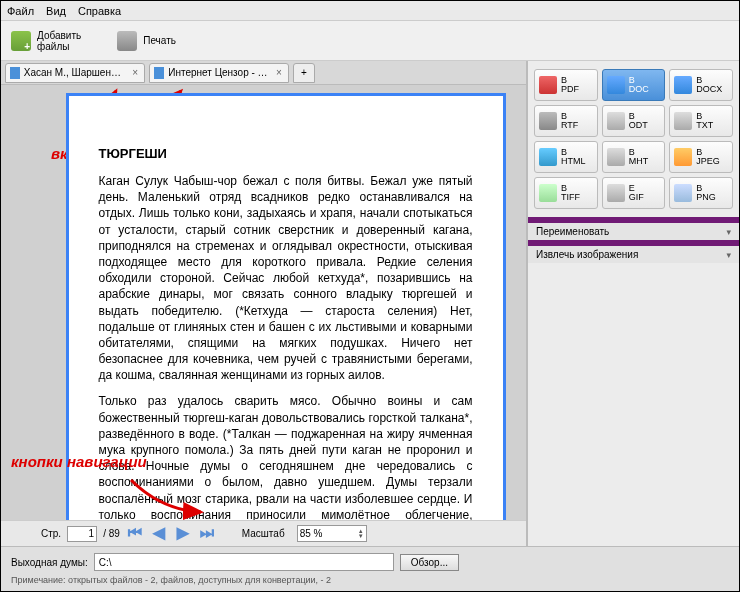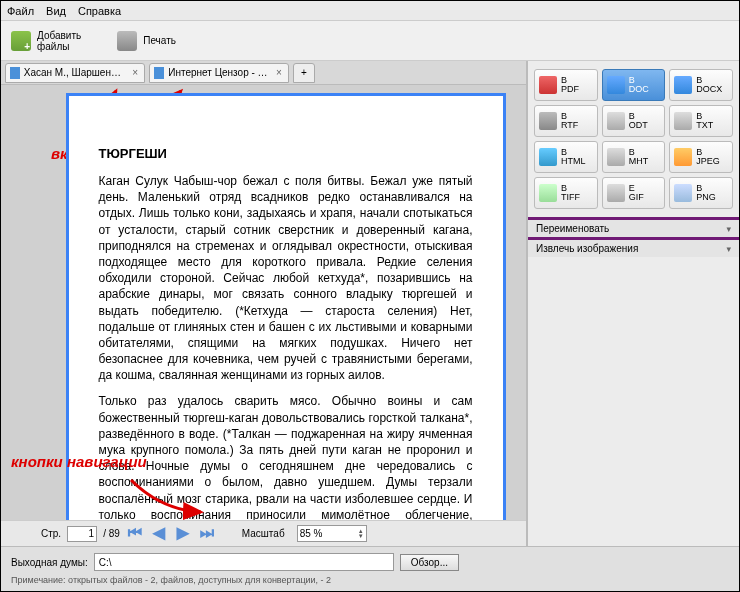--- a/index.html
+++ b/index.html
@@ -43,21 +43,21 @@
 .right .hdr { background: #e0e0e0; padding: 4px 8px; font-size: 11px; font-weight: bold; border-bottom: 1px solid #ccc; }
 .formats { padding: 8px 6px; display: grid; grid-template-columns: repeat(3,1fr); gap: 4px; }
 .fmt { height: 32px; border: 1px solid #bbb; background: linear-gradient(#fdfdfd,#e8e8e8); border-radius: 3px; display: flex; align-items: center; padding: 0 4px; font-size: 9px; gap: 4px; cursor: pointer; }
 .fmt.sel { background: linear-gradient(#7fb7f0,#4a90d9); color: #fff; border-color: #3a7ab8; }
 .fmt .fic { width: 18px; height: 18px; border-radius: 2px; flex-shrink: 0; }
 .fmt .ftx { line-height: 9px; }
 .pdf-ic{background:linear-gradient(#e66,#c33);} .doc-fic{background:linear-gradient(#6af,#38d);} .docx-ic{background:linear-gradient(#6af,#38d);}
 .rtf-ic{background:linear-gradient(#bbb,#888);} .odt-ic{background:linear-gradient(#ddd,#aaa);} .txt-ic{background:linear-gradient(#ddd,#aaa);}
 .html-ic{background:linear-gradient(#6cf,#39c);} .mht-ic{background:linear-gradient(#ddd,#aaa);} .jpeg-ic{background:linear-gradient(#fc6,#f93);}
 .tiff-ic{background:linear-gradient(#cfc,#9d9);} .gif-ic{background:linear-gradient(#ddd,#aaa);} .png-ic{background:linear-gradient(#cdf,#9bd);}
-.opt-row { border-top: 3px solid #701a75; padding: 3px 8px; font-size: 10px; display: flex; justify-content: space-between; align-items: center; background: #e4e4e4; cursor: pointer; gap: 8px; }
+.opt-row { border-top: 6px solid #701a75; padding: 3px 8px; font-size: 10px; display: flex; justify-content: space-between; align-items: center; background: #e4e4e4; cursor: pointer; gap: 8px; }
 .opt-row .chev { font-size: 9px; color: #666; }
 .bottom { background: #e0e0e0; border-top: 1px solid #bbb; padding: 6px 10px; display: flex; flex-direction: column; gap: 4px; }
 .out-row { display: flex; align-items: center; gap: 6px; font-size: 10px; }
 .out-row input { flex: 0 0 300px; height: 18px; border: 1px solid #999; padding: 0 4px; font-size: 10px; background: #fff; }
 .out-row .browse { height: 17px; padding: 0 10px; font-size: 10px; border: 1px solid #888; background: linear-gradient(#f8f8f8,#ddd); border-radius: 0; cursor: pointer; }
 .start { margin-left: auto; margin-right: 20px; width: 120px; height: 30px; background: linear-gradient(#5a8fd6,#3a6fb0); color: #fff; font-weight: bold; font-size: 13px; border: 1px solid #2a5a90; border-radius: 4px; cursor: pointer; }
 .note { font-size: 9px; color: #555; }
 </style>
 </head>
 <body>

